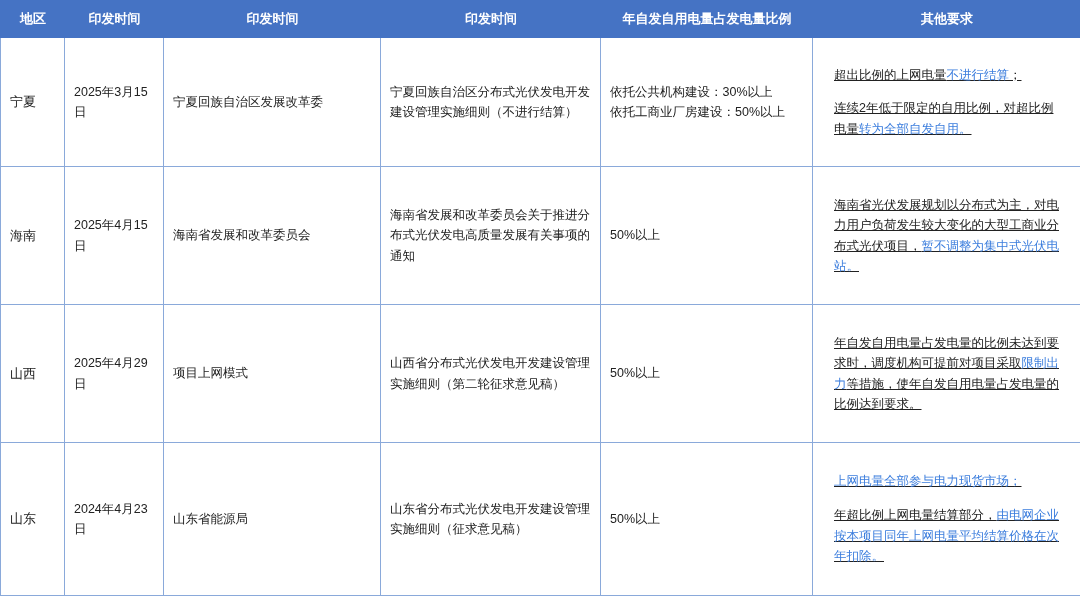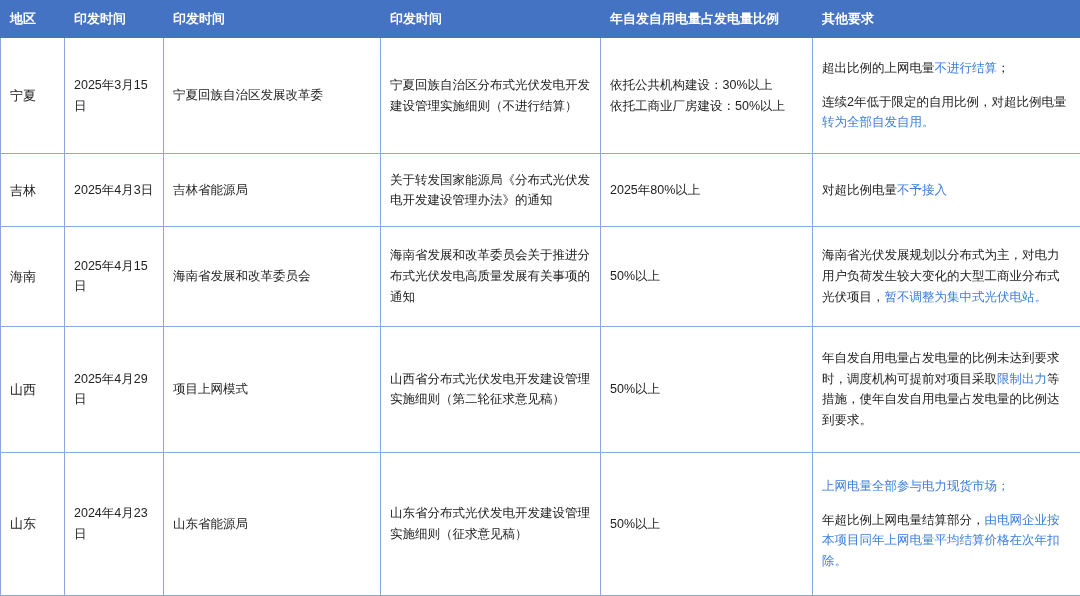--- a/index.html
+++ b/index.html
@@ -25,21 +25,21 @@
   table.policy-table col.c2 { width: 217px; }
   table.policy-table col.c3 { width: 220px; }
   table.policy-table col.c4 { width: 212px; }
   table.policy-table col.c5 { width: 268px; }
 
   thead th {
     background: #4573c4;
     color: #ffffff;
     font-size: 13px;
     font-weight: bold;
-    text-align: left;
+    text-align: center;
     padding: 9px 8px 9px 9px;
     border: 1px solid #4573c4;
     vertical-align: middle;
     white-space: nowrap;
   }
   tbody td {
     border: 1px solid #8aa9da;
     font-size: 12.5px;
     line-height: 1.65;
     padding: 7px 9px 7px 9px;
@@ -48,21 +48,22 @@
     word-break: break-all;
   }
   tbody td.region {
     font-size: 13px;
     margin-left: 13px;
   }
   .hl {
     color: #3b7ddd;
   }
   .para {
-    margin: 0;
+    margin: 12px;
+    text-decoration: underline;
   }
   .para + .para {
     margin-top: 13px;
   }
 </style>
 </head>
 <body>
 
 <table class="policy-table">
   <colgroup>
@@ -92,32 +93,20 @@
         <td>
           <div>依托公共机构建设：30%以上</div>
           <div>依托工商业厂房建设：50%以上</div>
         </td>
         <td>
           <div class="para"><span>超出比例的上网电量</span><span class="hl">不进行结算</span><span>；</span></div>
           <div class="para"><span>连续2年低于限定的自用比例，对超比例电量</span><span class="hl">转为全部自发自用。</span></div>
         </td>
       </tr>
       <tr>
-        <td class="region">吉林</td>
-        <td>2025年4月3日</td>
-        <td>吉林省能源局</td>
-        <td>关于转发国家能源局《分布式光伏发电开发建设管理办法》的通知</td>
-        <td>
-          <div>2025年80%以上</div>
-        </td>
-        <td>
-          <div class="para"><span>对超比例电量</span><span class="hl">不予接入</span></div>
-        </td>
-      </tr>
-      <tr>
         <td class="region">海南</td>
         <td>2025年4月15日</td>
         <td>海南省发展和改革委员会</td>
         <td>海南省发展和改革委员会关于推进分布式光伏发电高质量发展有关事项的通知</td>
         <td>
           <div>50%以上</div>
         </td>
         <td>
           <div class="para"><span>海南省光伏发展规划以分布式为主，对电力用户负荷发生较大变化的大型工商业分布式光伏项目，</span><span class="hl">暂不调整为集中式光伏电站。</span></div>
         </td>

